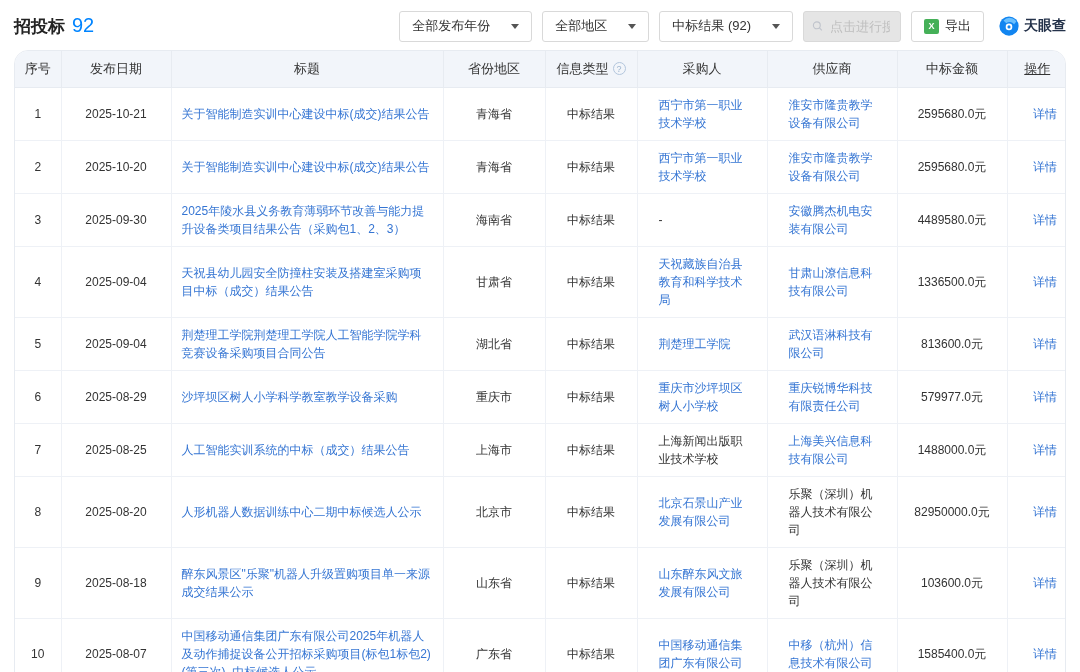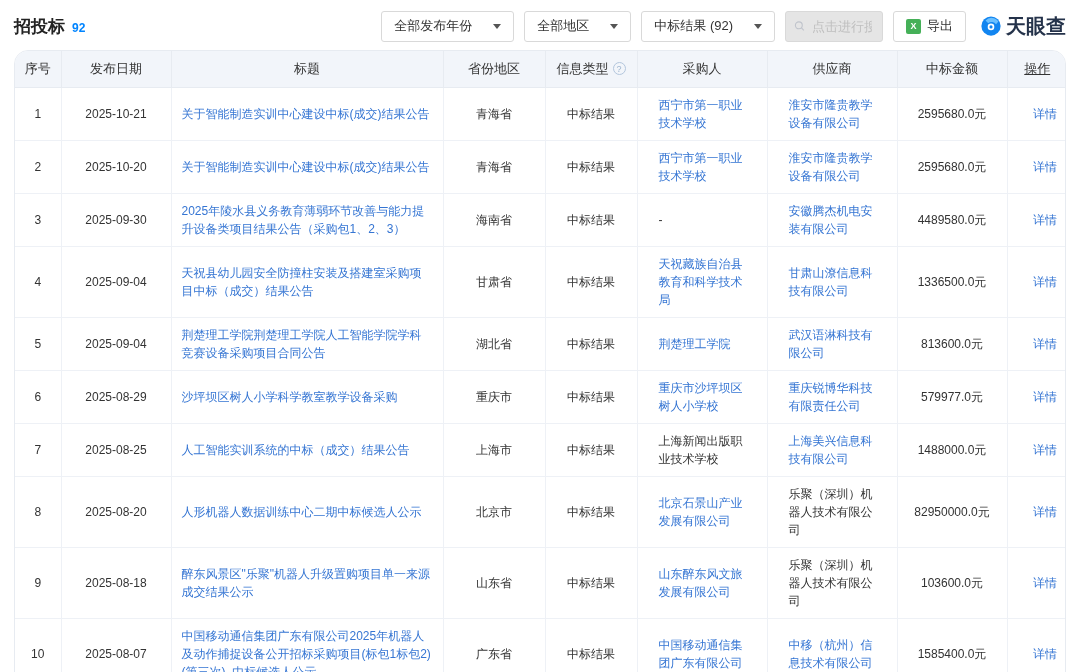--- a/index.html
+++ b/index.html
@@ -3,40 +3,40 @@
 <meta charset="utf-8">
 <style>
   * { box-sizing: border-box; }
   html,body { margin:0; padding:0; width:1080px; height:672px; overflow:hidden;
     background:#fff; color:#333; font-family:"Liberation Sans", sans-serif; }
 
   .topbar { display:flex; justify-content:space-between; align-items:center;
     padding:10px 14px 8px 14px; height:50px; }
   .title-wrap { display:flex; align-items:baseline; gap:7px; }
   .page-title { font-size:17px; font-weight:bold; color:#222; }
-  .count { font-size:12px; font-weight:bold; color:var(--count-blue); }
+  .count { font-size:20px; font-weight:normal; color:var(--count-blue); }
 
   .controls { display:flex; align-items:center; gap:10px; }
   .dd { height:31px; padding:0 12px; background:#fff; border:1px solid #d9d9d9;
     border-radius:3px; font-size:13px; color:#333; display:flex; align-items:center;
     gap:21px; cursor:pointer; font-family:inherit; }
   .caret { width:0; height:0; border-left:4px solid transparent;
     border-right:4px solid transparent; border-top:5px solid #555; margin-top:1px; }
   .search { height:31px; width:98px; border:1px solid #d9d9d9; border-radius:3px;
     display:flex; align-items:center; padding:0 8px; gap:5px; background:#e5e5e5; }
   .search input { border:none; outline:none; width:100%; font-size:13px; color:#333;
     font-family:inherit; background:transparent; }
   .search input::placeholder { color:#bfbfbf; }
   .export { height:31px; padding:0 12px; background:#fff; border:1px solid #d9d9d9;
     border-radius:3px; font-size:13px; color:#333; display:flex; align-items:center;
     gap:6px; cursor:pointer; font-family:inherit; }
   .xls { width:15px; height:15px; background:var(--excel-green); border-radius:2px;
     color:#fff; font-size:9px; font-weight:bold; display:flex; align-items:center;
     justify-content:center; }
-  .brand { display:flex; align-items:center; gap:4px; font-size:20px; font-weight:bold;
+  .brand { display:flex; align-items:center; gap:4px; font-size:14px; font-weight:bold;
     color:var(--brand-navy); margin-left:4px; }
 
   .table-card { margin:0 14px; border:1px solid #e7ebf1; border-radius:14px; overflow:hidden; }
   table { width:100%; border-collapse:collapse; table-layout:fixed; font-size:12px; }
   col.col0{width:46px} col.col1{width:110px} col.col2{width:272px} col.col3{width:102px}
   col.col4{width:92px} col.col5{width:130px} col.col6{width:130px} col.col7{width:110px}
   col.col8{width:60px}
   thead th { background:#f2f5fa; height:36px; font-weight:normal; font-size:13px; color:#333;
     border-bottom:1px solid #e7ebf1; border-right:1px solid #e7ebf1; text-align:center;
     padding:0 4px; white-space:nowrap; }

